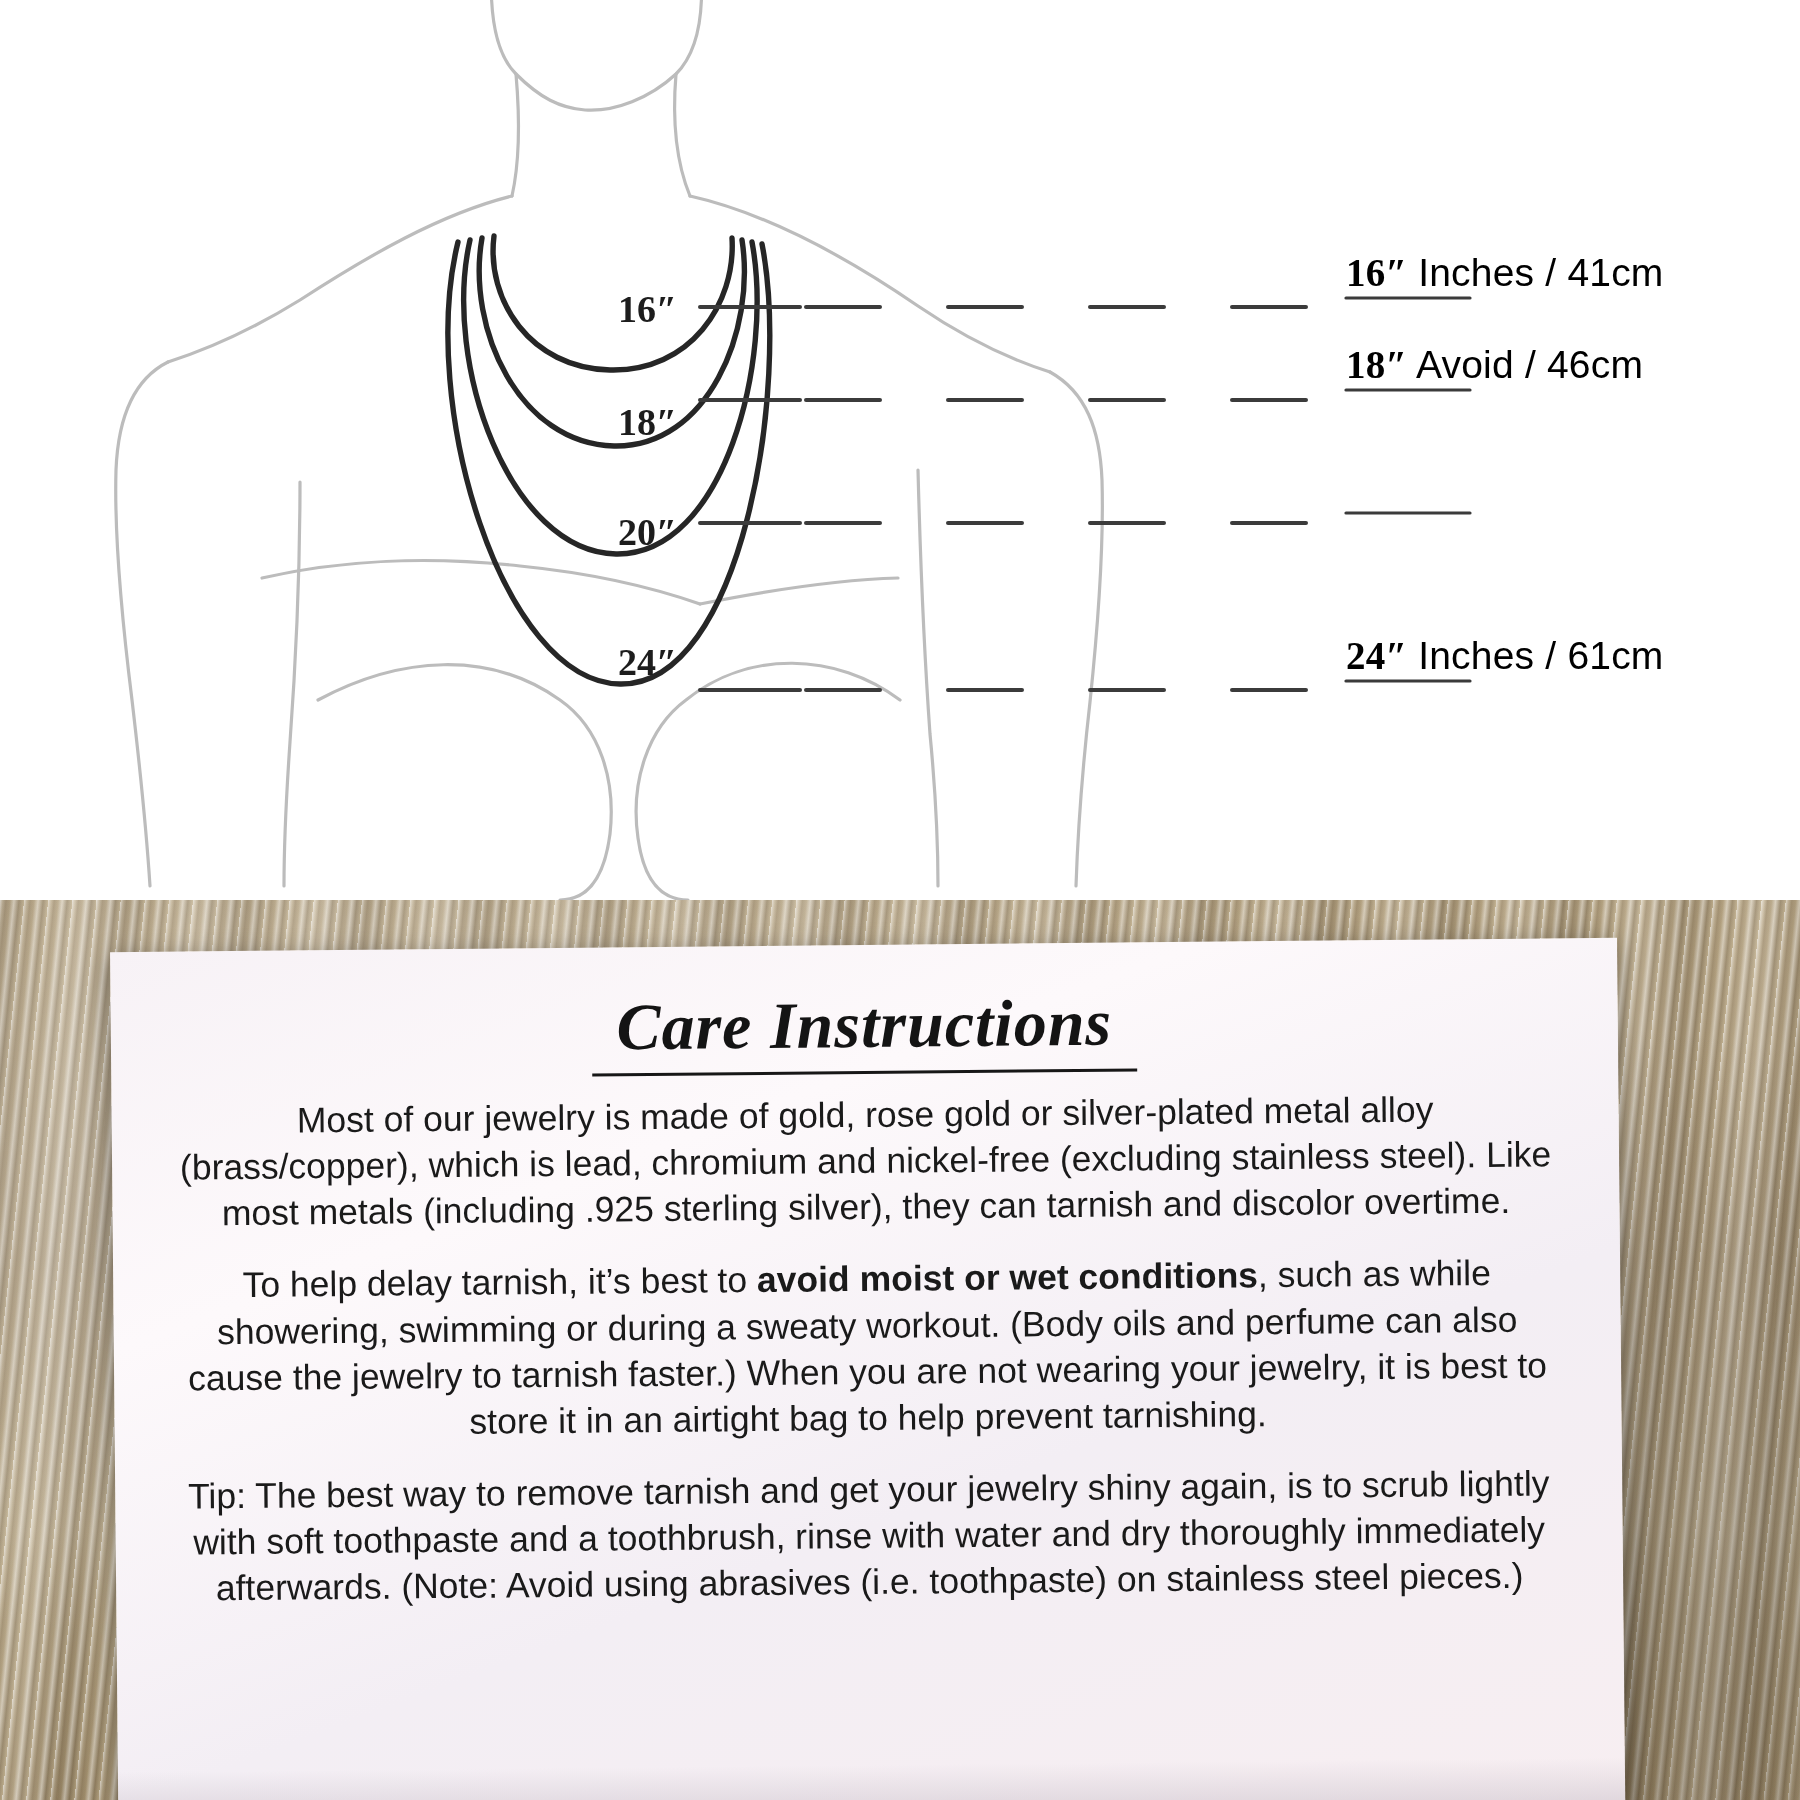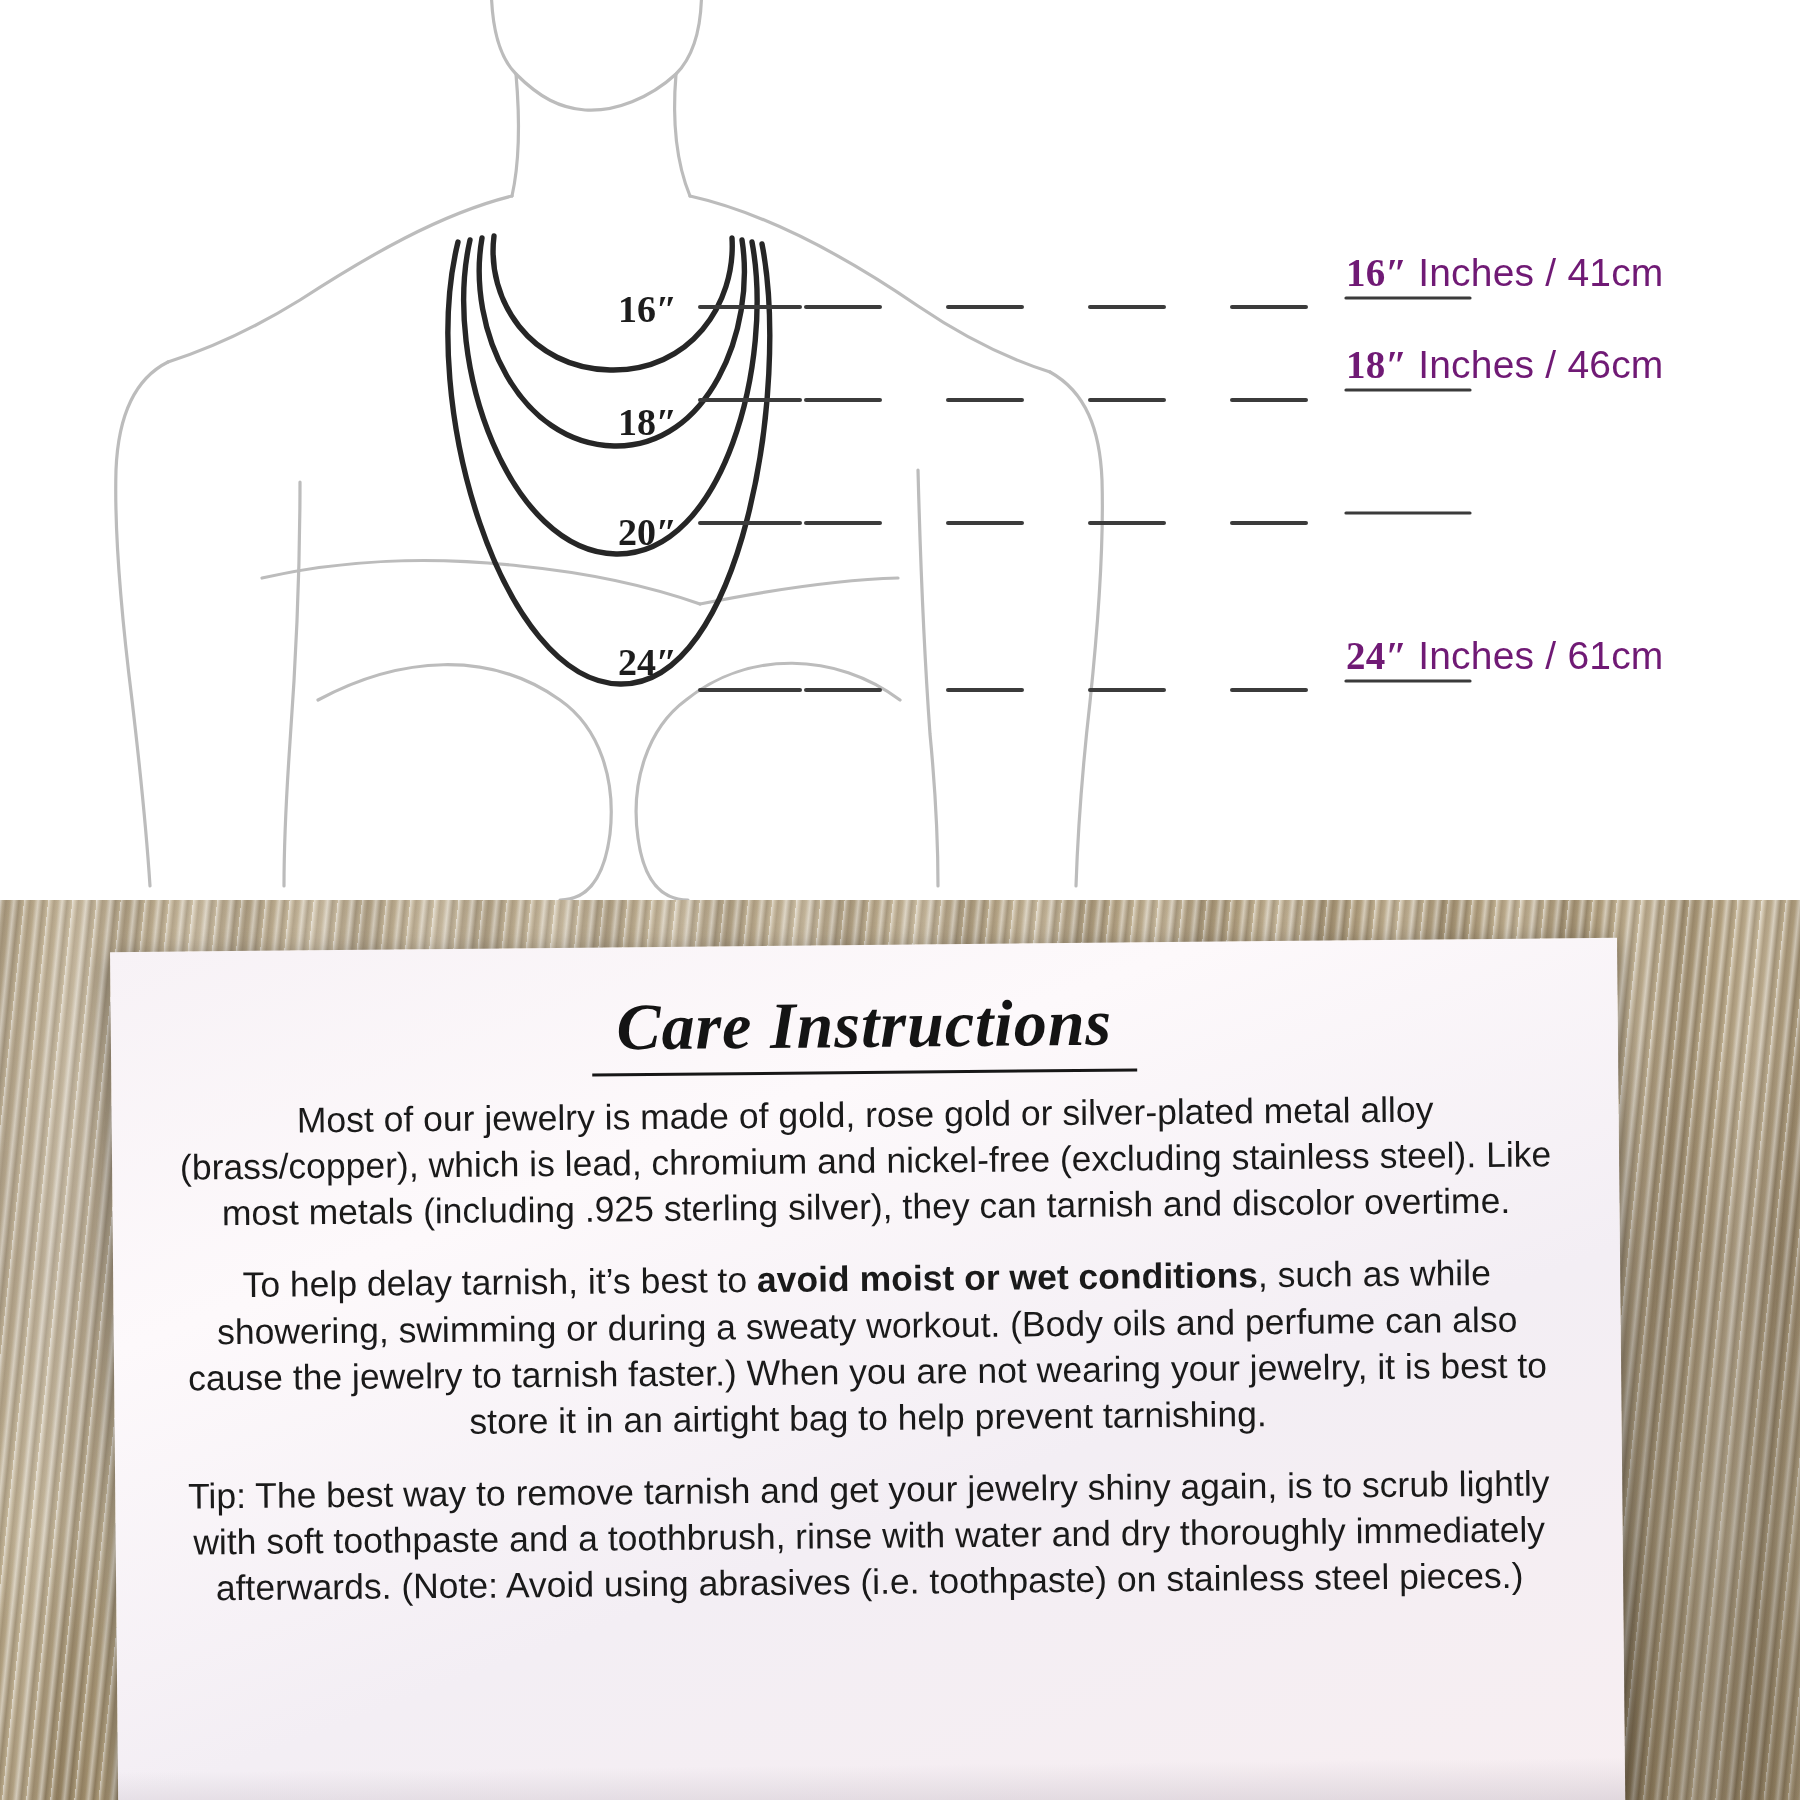--- a/index.html
+++ b/index.html
@@ -23,21 +23,21 @@
     background: #ffffff;
     overflow: hidden;
     text-decoration: underline;
   }
   #diagram-svg { position:absolute; left:0; top:0; }
 
   .len-label {
     position: absolute;
     font-family: "Liberation Sans", sans-serif;
     font-size: 39px;
-    color: #701a75;
+    color: #000000;
     white-space: nowrap;
     letter-spacing: 0.2px;
   }
   .len-label .inch-q {
     font-family: "Liberation Serif", serif;
     font-weight: 700;
   }
 
   .chain-label {
     position: absolute;
@@ -220,21 +220,21 @@
 
   <div class="chain-label" style="left:618px; top:287px;">16″</div>
   <div class="chain-label" style="left:618px; top:400px;">18″</div>
   <div class="chain-label" style="left:618px; top:510px;">20″</div>
   <div class="chain-label" style="left:618px; top:640px;">24″</div>
 
   <div class="len-label" style="left:1346px; top:250px;">
     <span class="inch-q">16″</span><span> Inches / 41cm</span>
   </div>
   <div class="len-label" style="left:1346px; top:342px;">
-    <span class="inch-q">18″</span><span> Inches / 46cm</span>
+    <span class="inch-q">18″</span><span> Avoid / 46cm</span>
   </div>
   <div class="len-label" style="left:1346px; top:633px;">
     <span class="inch-q">24″</span><span> Inches / 61cm</span>
   </div>
 </div>
 
 <div id="care-panel">
   <div id="wood-shade"></div>
 </div>
 

